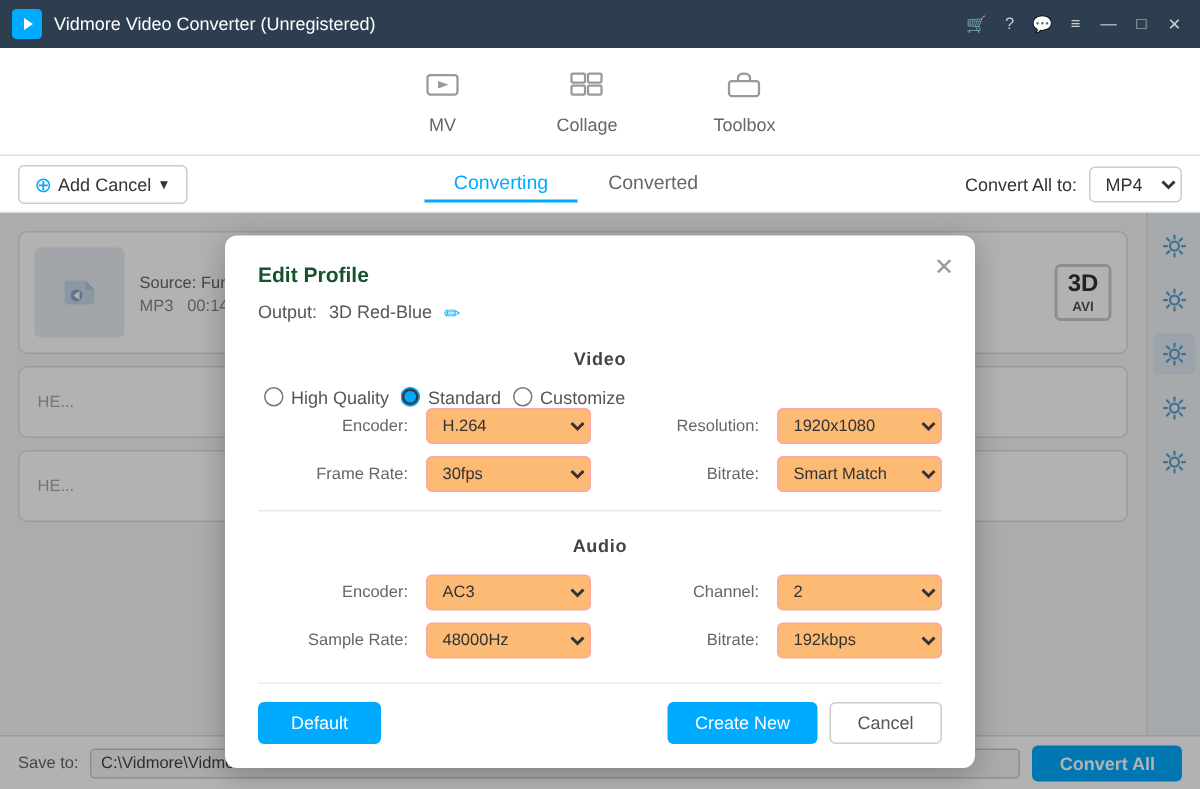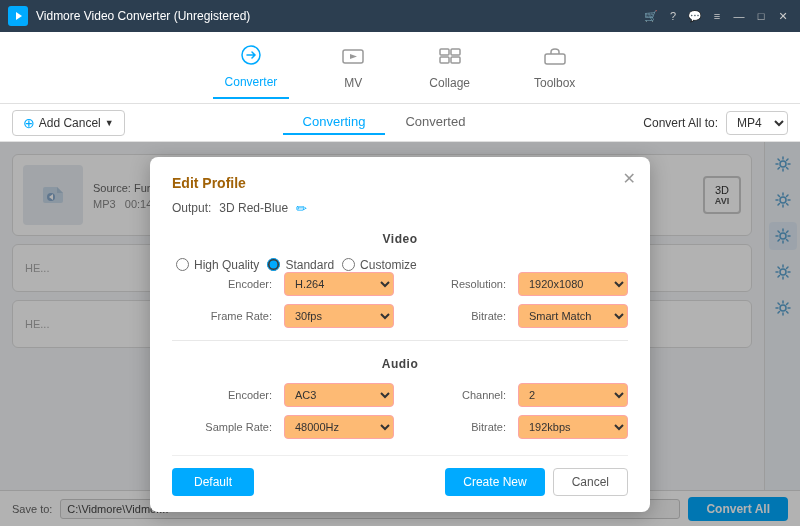--- a/index.html
+++ b/index.html
@@ -237,21 +237,21 @@
       background: #fff;
       border-radius: 8px;
       box-shadow: 0 4px 20px rgba(0,0,0,0.25);
       width: 500px;
       padding: 18px 22px 16px;
       position: relative;
     }
     .modal-title {
       font-size: 14px;
       font-weight: bold;
-      color: #a16207;
+      color: #14532d;
       margin-bottom: 10px;
     }
     .modal-close {
       position: absolute;
       top: 14px; right: 14px;
       cursor: pointer;
       font-size: 16px;
       color: #999;
       background: none;
       border: none;
@@ -378,29 +378,20 @@
     <div class="win-btn">?</div>
     <div class="win-btn">💬</div>
     <div class="win-btn">≡</div>
     <div class="win-btn">—</div>
     <div class="win-btn">□</div>
     <div class="win-btn">✕</div>
   </div>
 </div>
 
 <div id="navbar">
-  <div class="nav-item active">
-    <span class="nav-icon">
-      <svg width="24" height="20" viewBox="0 0 24 20" fill="none">
-        <circle cx="12" cy="10" r="9" stroke="#00aaff" stroke-width="1.5"></circle>
-        <path d="M8 10 L16 10 M13 7 L16 10 L13 13" stroke="#00aaff" stroke-width="1.5" stroke-linecap="round"></path>
-      </svg>
-    </span>
-    <span>Converter</span>
-  </div>
   <div class="nav-item">
     <span class="nav-icon">
       <svg width="24" height="20" viewBox="0 0 24 20" fill="none">
         <rect x="2" y="4" width="20" height="13" rx="2" stroke="#999" stroke-width="1.5"></rect>
         <path d="M9 8 L16 10.5 L9 13 Z" fill="#999"></path>
       </svg>
     </span>
     <span>MV</span>
   </div>
   <div class="nav-item">
@@ -508,21 +499,21 @@
         <div class="output-dropdowns">
           <select>
             <option>2Channel</option>
           </select>
           <select>
             <option>Subtitle Disabled</option>
           </select>
         </div>
       </div>
       <div class="file-action-btn">
-        <div style="font-size:11px;font-weight:normal;color:#333;">3D</div>
+        <div style="font-size:16px;font-weight:bold;color:#333;">3D</div>
         <div style="font-size:9px;color:#555;">AVI</div>
       </div>
     </div>
 
     <div style="height:48px; background:#fff; border:1px solid #e0e0e0; border-radius:6px; margin-bottom:8px; display:flex; align-items:center; padding: 0 12px;">
       <span style="color:#aaa;font-size:11px;">HE...</span>
     </div>
     <div style="height:48px; background:#fff; border:1px solid #e0e0e0; border-radius:6px; margin-bottom:8px; display:flex; align-items:center; padding: 0 12px;">
       <span style="color:#aaa;font-size:11px;">HE...</span>
     </div>

